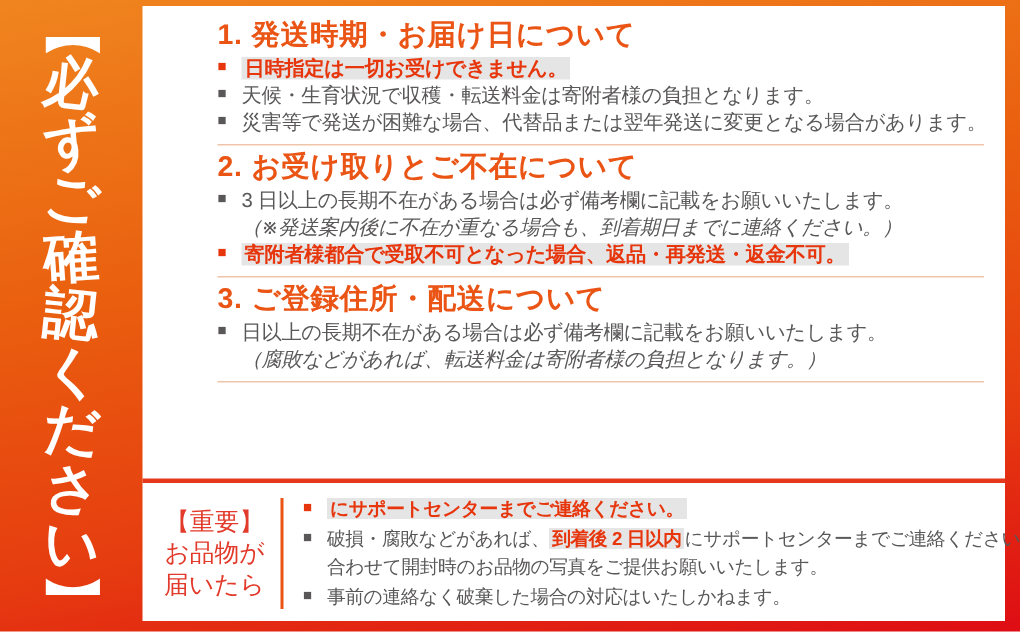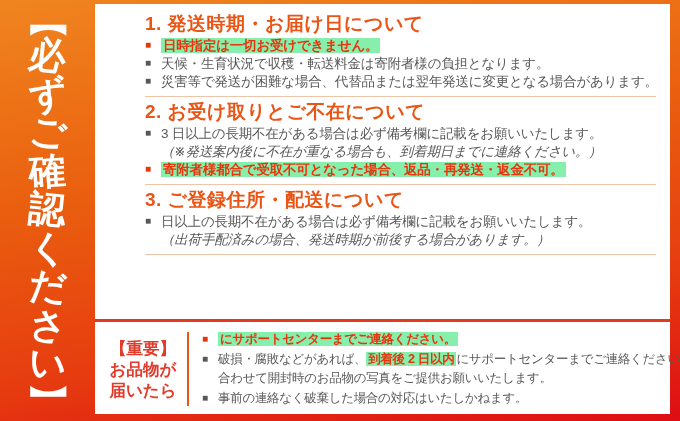--- a/index.html
+++ b/index.html
@@ -59,37 +59,37 @@
     font-size:10px;line-height:10px;color:#595757;
   }
   li.b .marker.alert-marker{color:#e7350c;}
   li.sub{padding-left:16px;white-space:nowrap;font-style:italic;}
   li.b.flush{padding-left:0;}
   .marker-inline{
     display:inline-block;width:16px;
     font-size:10px;vertical-align:2px;color:#595757;
   }
   .hl{
-    background:#86efac;color:#e7350c;font-weight:bold;
+    background:#e5e5e5;color:#e7350c;font-weight:bold;
     padding:0 2px;
   }
   .sep{
     border:none;border-top:1px solid #efc5a9;
     margin:5px 0 5px 0;height:0;
   }
   
   .red-divider{height:3px;background:#e6391b;flex:0 0 3px;}
   .important{
     flex:0 0 auto;
     display:flex;align-items:stretch;
     padding:8px 10px 6px 8px;
   }
   .imp-label{
     flex:0 0 80px;align-self:center;
-    color:#e23a2b;font-weight:bold;
+    color:#e23a2b;font-weight:normal;
     font-size:16.5px;line-height:21px;
     text-align:center;letter-spacing:0;
   }
   .imp-sep{flex:0 0 2px;background:#ea5414;margin:2px 13px 2px 4px;}
   .imp-list{
     flex:1;min-width:0;align-self:center;
     list-style:none;margin:0;padding:0;
     font-size:12.5px;line-height:19.5px;
     color:#595757;letter-spacing:-0.3px;
   }
@@ -156,21 +156,21 @@
         <hr class="sep">
       </section>
 
       <section>
         <h2 class="sec-h">3. ご登録住所・配送について</h2>
         <ul class="blist">
           <li class="b">
             <span class="marker">■</span>
             <span>日以上の長期不在がある場合は必ず備考欄に記載をお願いいたします。</span>
           </li>
-          <li class="sub">（出荷手配済みの場合、発送時期が前後する場合があります。）</li>
+          <li class="sub">（腐敗などがあれば、転送料金は寄附者様の負担となります。）</li>
         </ul>
         <hr class="sep">
       </section>
 
 
     </div>
 
     <div class="red-divider"></div>
 
     <div class="important">

